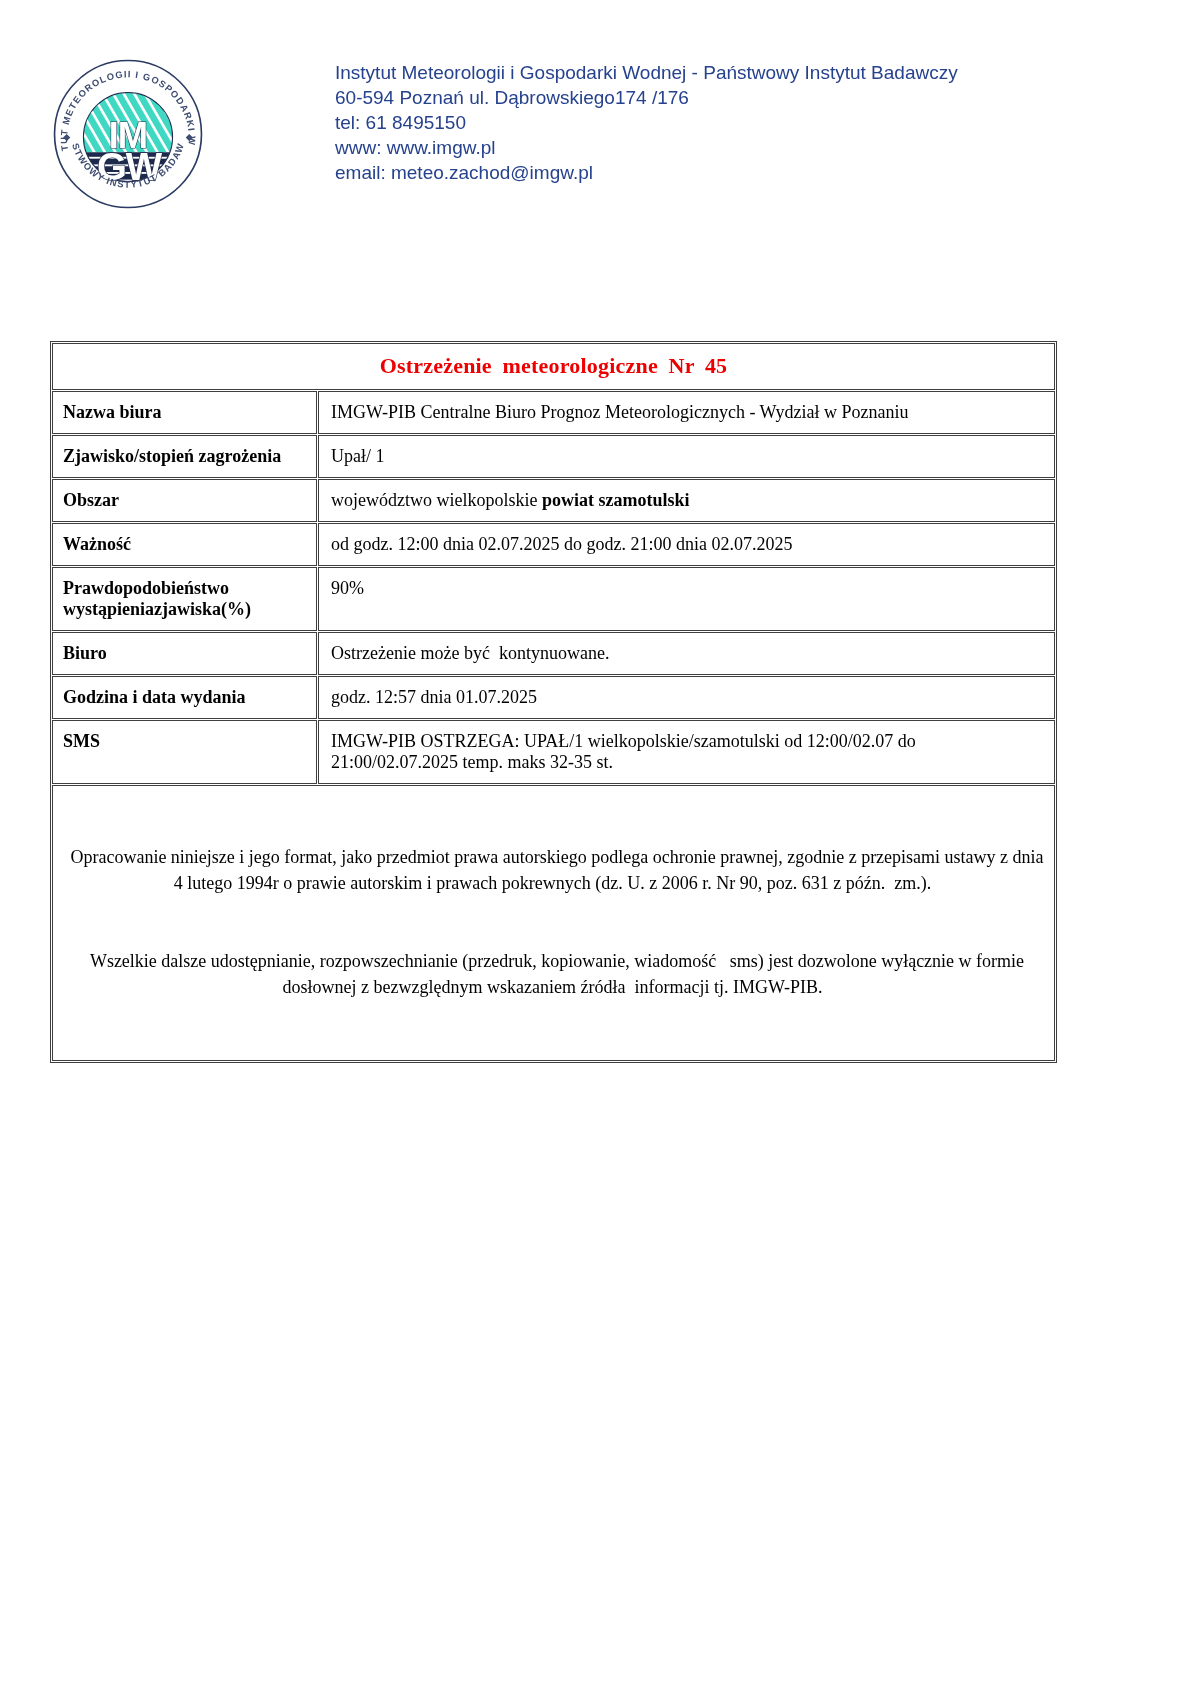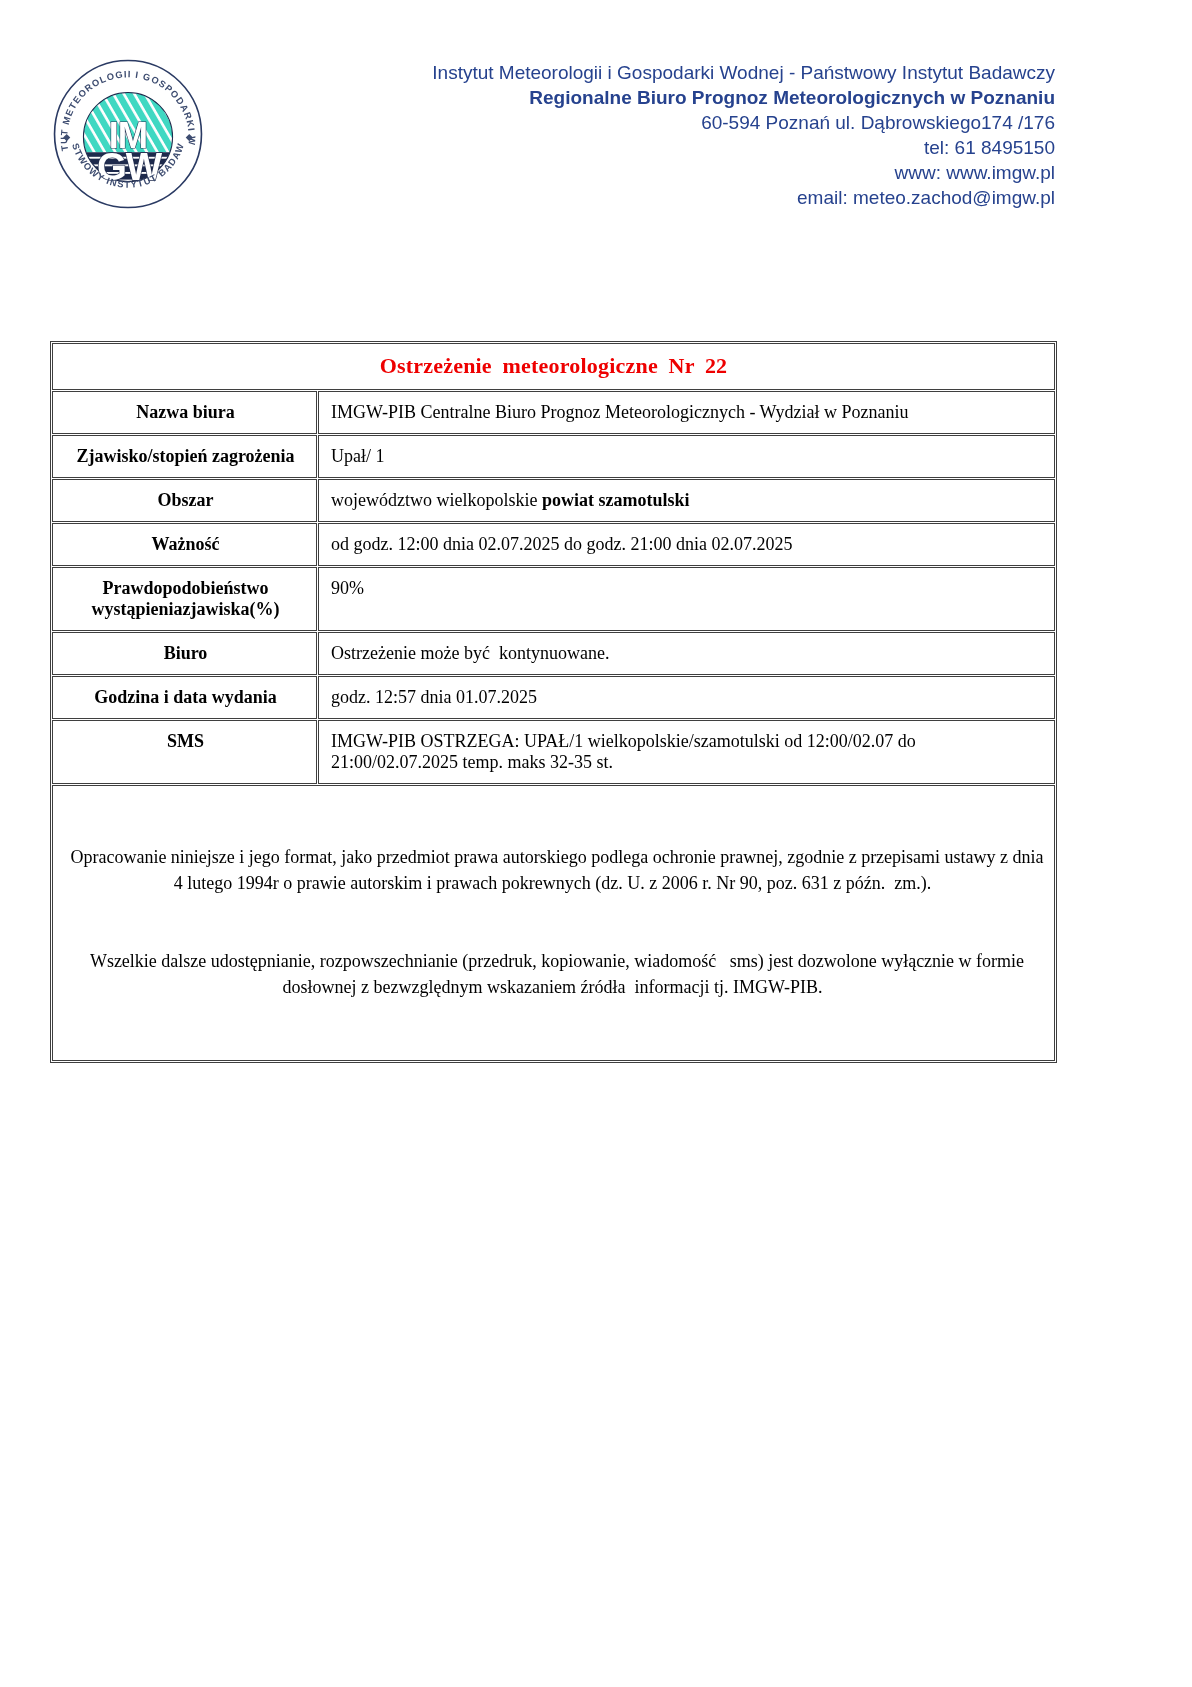--- a/index.html
+++ b/index.html
@@ -10,21 +10,20 @@
     color: #000;
     position: relative;
     overflow: hidden;
   }
   .page { position: relative; width: 1192px; height: 1687px; background: #fff; }
 
   
   .logo-wrap { position: absolute; left: 52px; top: 58px; width: 152px; height: 152px; }
   .header-text {
     position: absolute; top: 60px; right: 137px; width: 720px;
-    text-align: right;
     font-family: "Liberation Sans", sans-serif;
     font-size: 19px; line-height: 25px;
     color: #26428E;
   }
   .header-text .bold { font-weight: bold; }
 
   
   table.warn {
     position: absolute; top: 341px; left: 50px;
     width: 1007px;
@@ -42,21 +41,20 @@
   }
   td.title-cell { text-align: center; padding: 9px 6px 10px 6px; }
   .doc-title {
     color: #ee0000; font-weight: bold; font-size: 22px;
     word-spacing: 5px; letter-spacing: 0.2px;
   }
   col.c-label { width: 265px; }
   td.lbl {
     font-weight: bold;
     padding: 10px 8px 10px 10px;
-    text-align: center;
   }
   td.val {
     padding: 10px 12px 10px 12px;
     white-space: pre-wrap;
   }
   td.val .b { font-weight: bold; }
   td.footer-cell {
     padding: 6px 10px 8px 8px;
     font-size: 17.5px; line-height: 26px;
     white-space: pre-wrap;
@@ -116,37 +114,36 @@
       <text class="ring-text">
         <textPath href="#arcBottom" startOffset="50%" text-anchor="middle">PAŃSTWOWY INSTYTUT BADAWCZY</textPath>
       </text>
       <rect x="12" y="76" width="5" height="5" transform="rotate(45 14.5 78.5)" fill="#3D4C70"></rect>
       <rect x="133" y="76" width="5" height="5" transform="rotate(45 135.5 78.5)" fill="#3D4C70"></rect>
     </svg>
   </div>
 
   <div class="header-text">
     <div>Instytut Meteorologii i Gospodarki Wodnej - Państwowy Instytut Badawczy</div>
-    <div class="bold">Regionalne Biuro Prognoz Meteorologicznych w Poznaniu</div>
     <div>60-594 Poznań ul. Dąbrowskiego174 /176</div>
     <div>tel: 61 8495150</div>
     <div>www: www.imgw.pl</div>
     <div>email: meteo.zachod@imgw.pl</div>
   </div>
 
   <table class="warn">
     <colgroup>
         <col class="c-label">
         <col>
       </colgroup>
 
     <tbody>
         <tr>
       <td class="title-cell" colspan="2">
-        <span class="doc-title">Ostrzeżenie meteorologiczne Nr 22</span>
+        <span class="doc-title">Ostrzeżenie meteorologiczne Nr 45</span>
       </td>
     </tr>
 
     <tr>
       <td class="lbl">Nazwa biura</td>
       <td class="val">IMGW-PIB Centralne Biuro Prognoz Meteorologicznych - Wydział w Poznaniu</td>
     </tr>
 
     <tr>
       <td class="lbl">Zjawisko/stopień zagrożenia</td>

